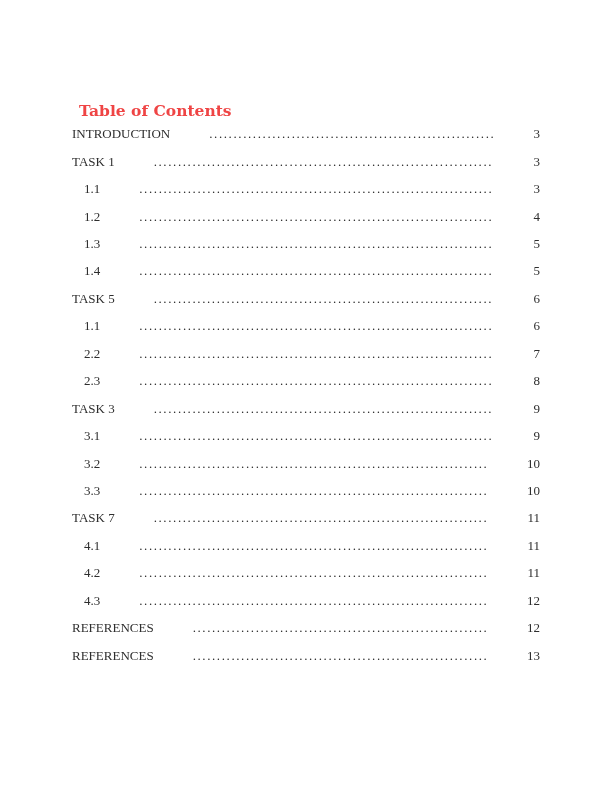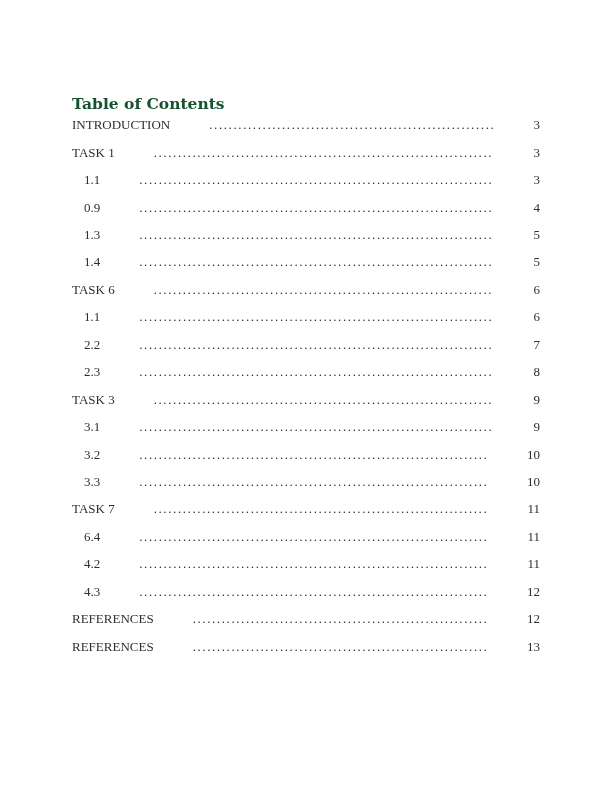--- a/index.html
+++ b/index.html
@@ -16,26 +16,26 @@
     position: relative;
     width: 612px;
     height: 792px;
     box-sizing: border-box;
     padding: 96px 72px 0 72px;
     background: #ffffff;
     font-family: "Liberation Serif", serif;
     color: #2e2e2e;
   }
   .toc-title {
-    margin: 0;
+    margin: 7px;
     font-family: "DejaVu Serif", serif;
     font-weight: bold;
     font-size: 15.5px;
     line-height: 1.05;
-    color: #14532d;
+    color: #ef4444;
   }
   .toc-list {
     margin-top: 5px;
   }
   .toc-entry {
     display: flex;
     align-items: baseline;
     height: 27.45px;
     font-size: 13px;
     line-height: 1.18;
@@ -80,36 +80,36 @@
         <span class="toc-label">TASK 1</span>
         <span class="toc-leader"></span>
         <span class="toc-page">3</span>
       </div>
       <div class="toc-entry level2">
         <span class="toc-label">1.1</span>
         <span class="toc-leader"></span>
         <span class="toc-page">3</span>
       </div>
       <div class="toc-entry level2">
-        <span class="toc-label">0.9</span>
+        <span class="toc-label">1.2</span>
         <span class="toc-leader"></span>
         <span class="toc-page">4</span>
       </div>
       <div class="toc-entry level2">
         <span class="toc-label">1.3</span>
         <span class="toc-leader"></span>
         <span class="toc-page">5</span>
       </div>
       <div class="toc-entry level2">
         <span class="toc-label">1.4</span>
         <span class="toc-leader"></span>
         <span class="toc-page">5</span>
       </div>
       <div class="toc-entry level1">
-        <span class="toc-label">TASK 6</span>
+        <span class="toc-label">TASK 5</span>
         <span class="toc-leader"></span>
         <span class="toc-page">6</span>
       </div>
       <div class="toc-entry level2">
         <span class="toc-label">1.1</span>
         <span class="toc-leader"></span>
         <span class="toc-page">6</span>
       </div>
       <div class="toc-entry level2">
         <span class="toc-label">2.2</span>
@@ -140,21 +140,21 @@
         <span class="toc-label">3.3</span>
         <span class="toc-leader"></span>
         <span class="toc-page">10</span>
       </div>
       <div class="toc-entry level1">
         <span class="toc-label">TASK 7</span>
         <span class="toc-leader"></span>
         <span class="toc-page">11</span>
       </div>
       <div class="toc-entry level2">
-        <span class="toc-label">6.4</span>
+        <span class="toc-label">4.1</span>
         <span class="toc-leader"></span>
         <span class="toc-page">11</span>
       </div>
       <div class="toc-entry level2">
         <span class="toc-label">4.2</span>
         <span class="toc-leader"></span>
         <span class="toc-page">11</span>
       </div>
       <div class="toc-entry level2">
         <span class="toc-label">4.3</span>

